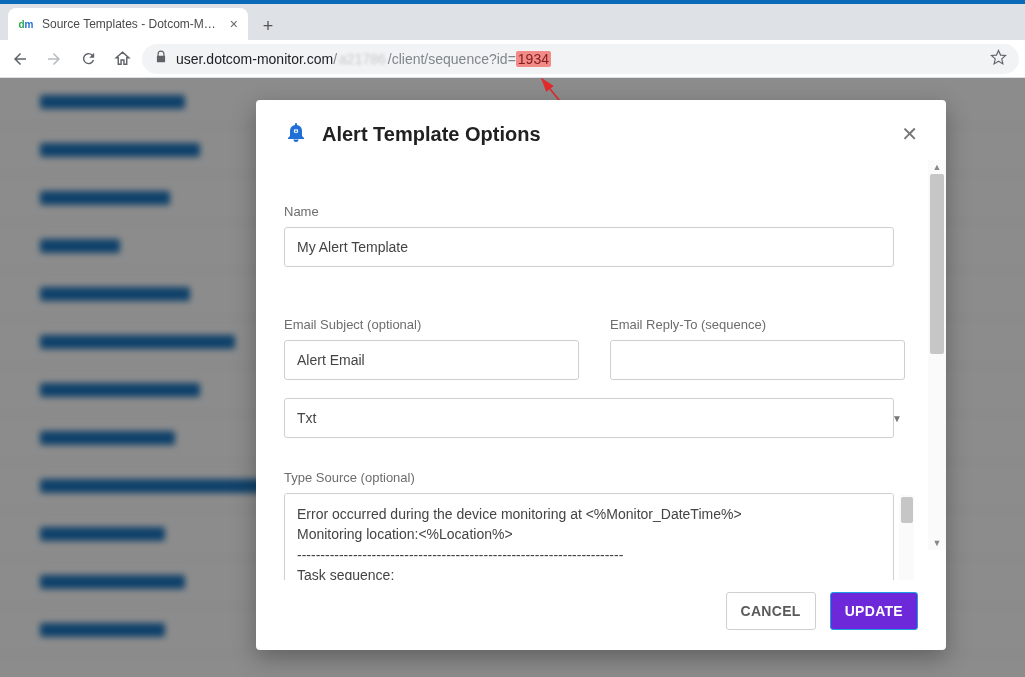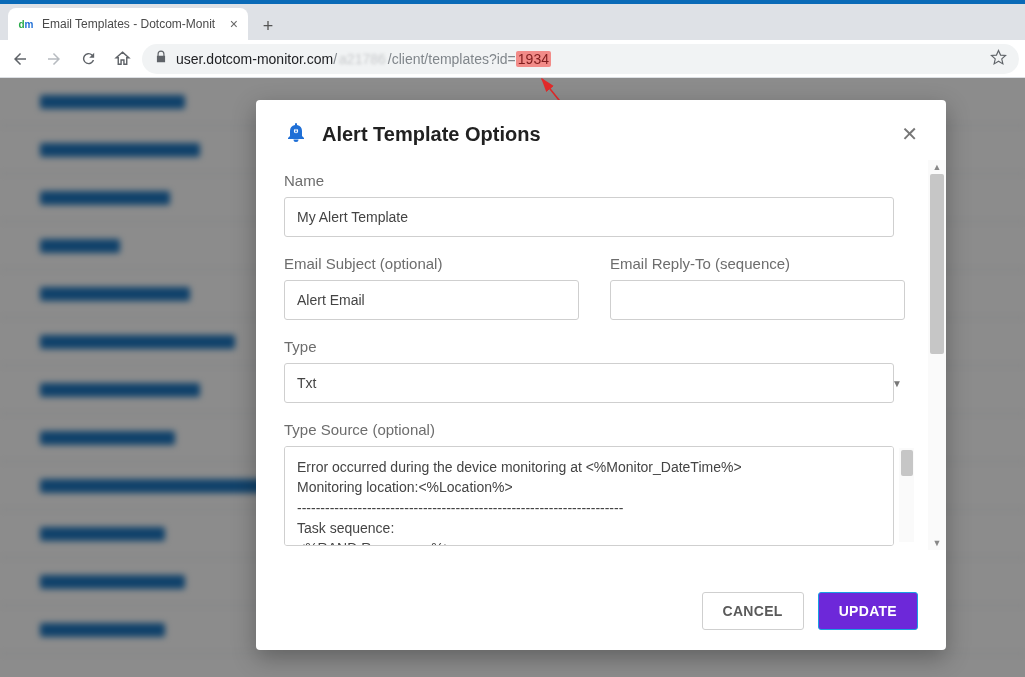--- a/index.html
+++ b/index.html
@@ -34,51 +34,51 @@
   .bell-icon svg { width: 24px; height: 24px; }
   .modal-title { font-size: 20px; font-weight: 600; color: #212121; }
   .close-x { margin-left: auto; color: #767676; font-size: 20px; cursor: pointer; }
   .modal-body { flex: 1; overflow: hidden; position: relative; padding: 16px 30px 0 28px; }
   .form-scroller { position: absolute; right: 0; top: 4px; width: 18px; height: 390px; background: #fafafa; }
   .scroll-thumb { width: 14px; margin: 14px auto 0 auto; height: 180px; background: #c6c6c6; border-radius: 2px; }
   .scroll-arrow { width: 14px; height: 14px; display: flex; align-items: center; justify-content: center; color: #888; font-size: 9px; position: absolute; left: 2px; }
   .sa-top { top: 0; }
   .sa-bot { bottom: 0; }
   .form-row { margin-bottom: 18px; }
-  .form-label { font-size: 15px; color: #6d6d6d; margin-bottom: 8px; display: block; }
+  .form-label { font-size: 13px; color: #6d6d6d; margin-bottom: 8px; display: block; margin-top: 32px; }
   .form-input { width: 610px; height: 40px; border: 1px solid #cfcfcf; border-radius: 3px; padding: 0 12px; font-size: 14px; color: #444; outline: none; }
   .two-col { display: flex; gap: 20px; }
   .two-col .col { flex: 1; }
   .two-col .form-input { width: 295px; }
   .select-wrap { position: relative; }
   .select-caret { position: absolute; right: 14px; top: 50%; transform: translateY(-50%); color: #777; font-size: 10px; pointer-events: none; }
   .textarea-wrap { position: relative; }
   .form-textarea { width: 610px; height: 100px; border: 1px solid #cfcfcf; border-radius: 3px; padding: 10px 12px; font-size: 14px; color: #444; outline: none; resize: none; font-family: inherit; line-height: 1.45; }
   .ta-scroll { position: absolute; right: 2px; top: 2px; width: 15px; height: 94px; background: #fafafa; }
   .ta-thumb { width: 12px; height: 26px; background: #c6c6c6; margin: 2px auto; border-radius: 2px; }
   .modal-footer { padding: 12px 28px 20px 28px; display: flex; justify-content: flex-end; gap: 14px; }
-  .btn { height: 38px; padding: 0 20px; border-radius: 3px; font-size: 14px; font-weight: 600; letter-spacing: 0.3px; cursor: pointer; display: flex; align-items: center; }
+  .btn { height: 38px; padding: 0 14px; border-radius: 3px; font-size: 14px; font-weight: 600; letter-spacing: 0.3px; cursor: pointer; display: flex; align-items: center; }
   .btn-cancel { background: #fff; border: 1px solid #cfcfcf; color: #5a5a5a; }
   .btn-update { background: #6d28d9; border: 1px solid #19a0e3; color: #fff; }
   .annotation { position: absolute; pointer-events: none; }
   .annot-label { position: absolute; left: 554px; top: 28px; color: #e22a2a; font-weight: bold; font-size: 16px; }
   .annot-svg { position: absolute; left: 0; top: 0; }
 </style>
 </head>
 <body>
 
 <div class="top-edge"></div>
 
 <div class="tab-strip">
   <div class="tab">
     <span class="tab-favicon">
         <span class="d">d</span>
         <span class="m">m</span>
       </span>
-    <span class="tab-title">Email Templates - Dotcom-Monit</span>
+    <span class="tab-title">Source Templates - Dotcom-Monit</span>
     <span class="tab-close">×</span>
   </div>
   <div class="new-tab">+</div>
 </div>
 
 <div class="toolbar">
   <div class="nav-btn">
     <svg width="18" height="18" viewBox="0 0 24 24">
         <path d="M20 11H7.8l5.6-5.6L12 4l-8 8 8 8 1.4-1.4L7.8 13H20z" fill="#5f6368"></path>
       </svg>
@@ -101,21 +101,21 @@
   <div class="address-bar">
     <span class="lock-icon">
       <svg width="14" height="14" viewBox="0 0 24 24">
           <path d="M6 10V7a6 6 0 0 1 12 0v3h1v11H5V10zm2 0h8V7a4 4 0 0 0-8 0z" fill="#5f6368"></path>
         </svg>
     </span>
     <span class="url-text">
       <span class="url-hl">user.dotcom-monitor.com</span>
         <span class="url-dim">/</span>
         <span class="url-blur">a21786</span>
-        <span class="url-dim">/client/templates?id=</span>
+        <span class="url-dim">/client/sequence?id=</span>
         <span class="url-id">1934</span>
     </span>
     <span class="star-icon">
       <svg width="17" height="17" viewBox="0 0 24 24">
           <path d="M12 17.3l-6.2 3.7 1.6-7L2 9.2l7.1-.6L12 2l2.9 6.6 7.1.6-5.4 4.8 1.6 7z" fill="none" stroke="#5f6368" stroke-width="1.6"></path>
         </svg>
     </span>
   </div>
 </div>
 
@@ -201,21 +201,20 @@
           <label class="form-label">Email Subject (optional)</label>
           <input class="form-input" value="Alert Email" style="">
         </div>
         <div class="col">
           <label class="form-label">Email Reply-To (sequence)</label>
           <input class="form-input" value="" style="">
         </div>
       </div>
 
       <div class="form-row">
-        <label class="form-label">Type</label>
         <div class="select-wrap">
           <input class="form-input" readonly="" value="Txt" style="">
           <span class="select-caret">▼</span>
         </div>
       </div>
 
       <div class="form-row">
         <label class="form-label">Type Source (optional)</label>
         <div class="textarea-wrap">
           <textarea class="form-textarea" id="ta-error" style="">Error occurred during the device monitoring at &lt;%Monitor_DateTime%&gt;

